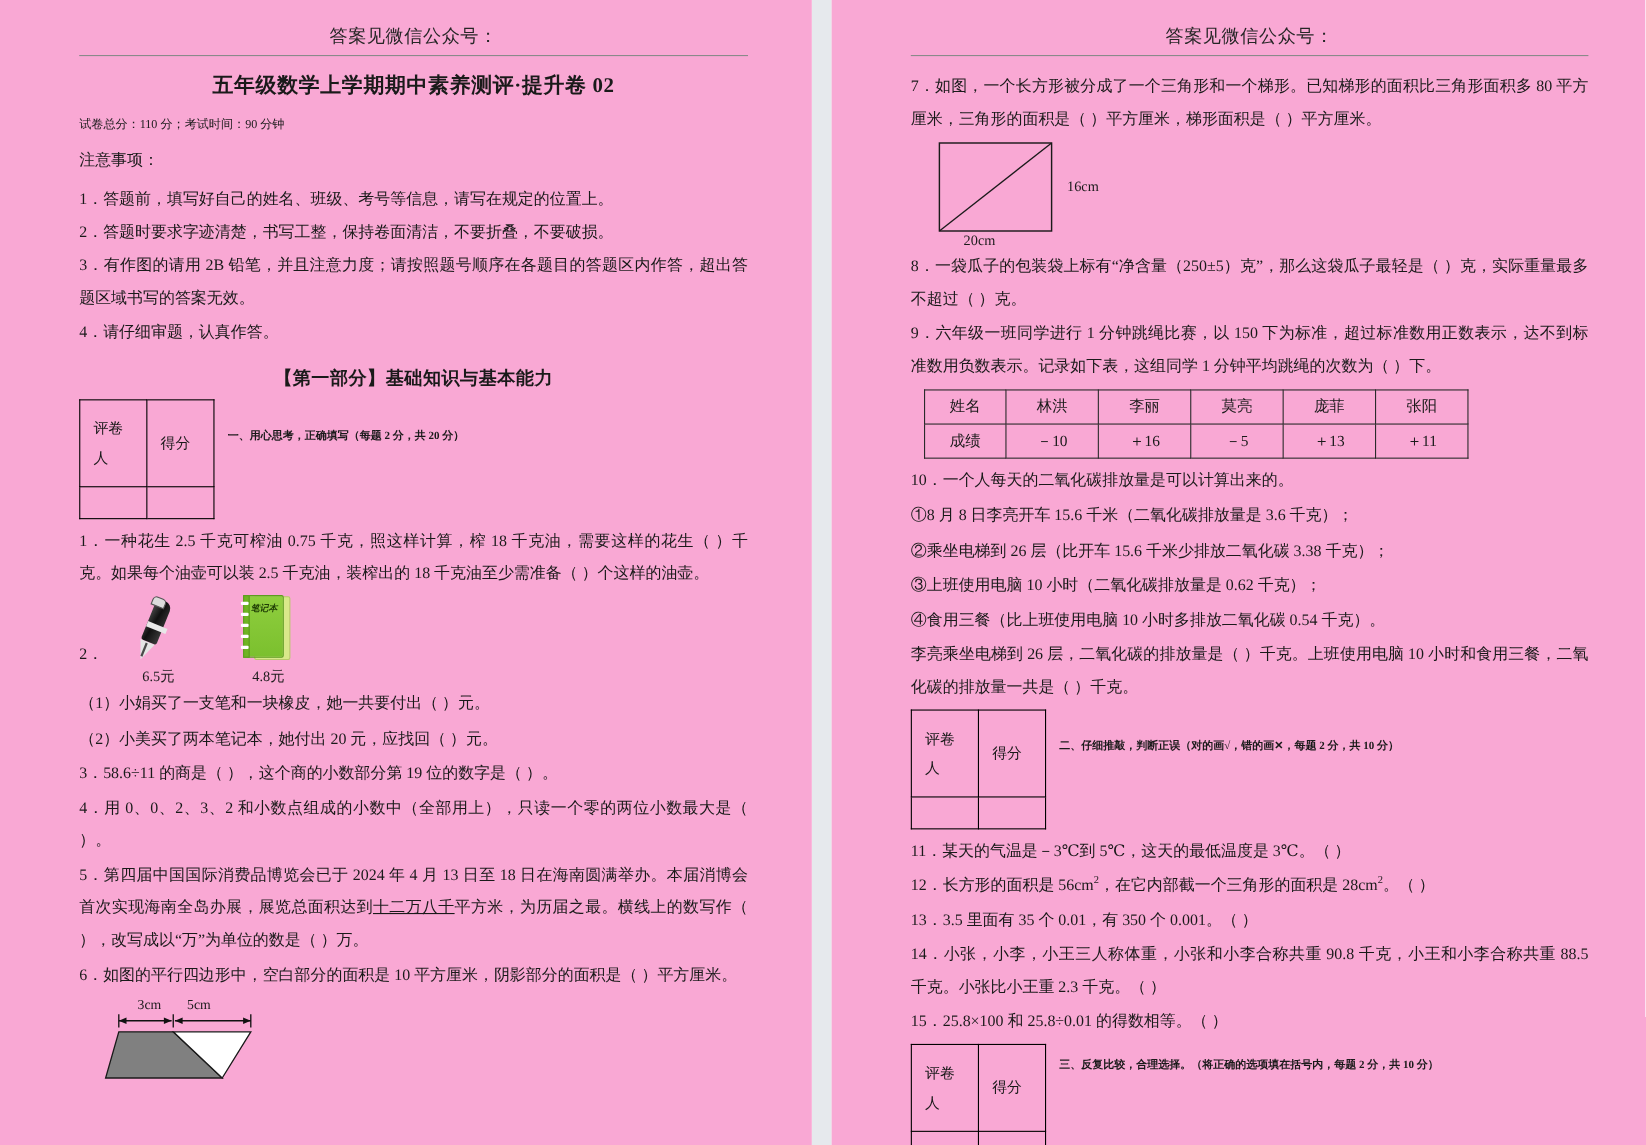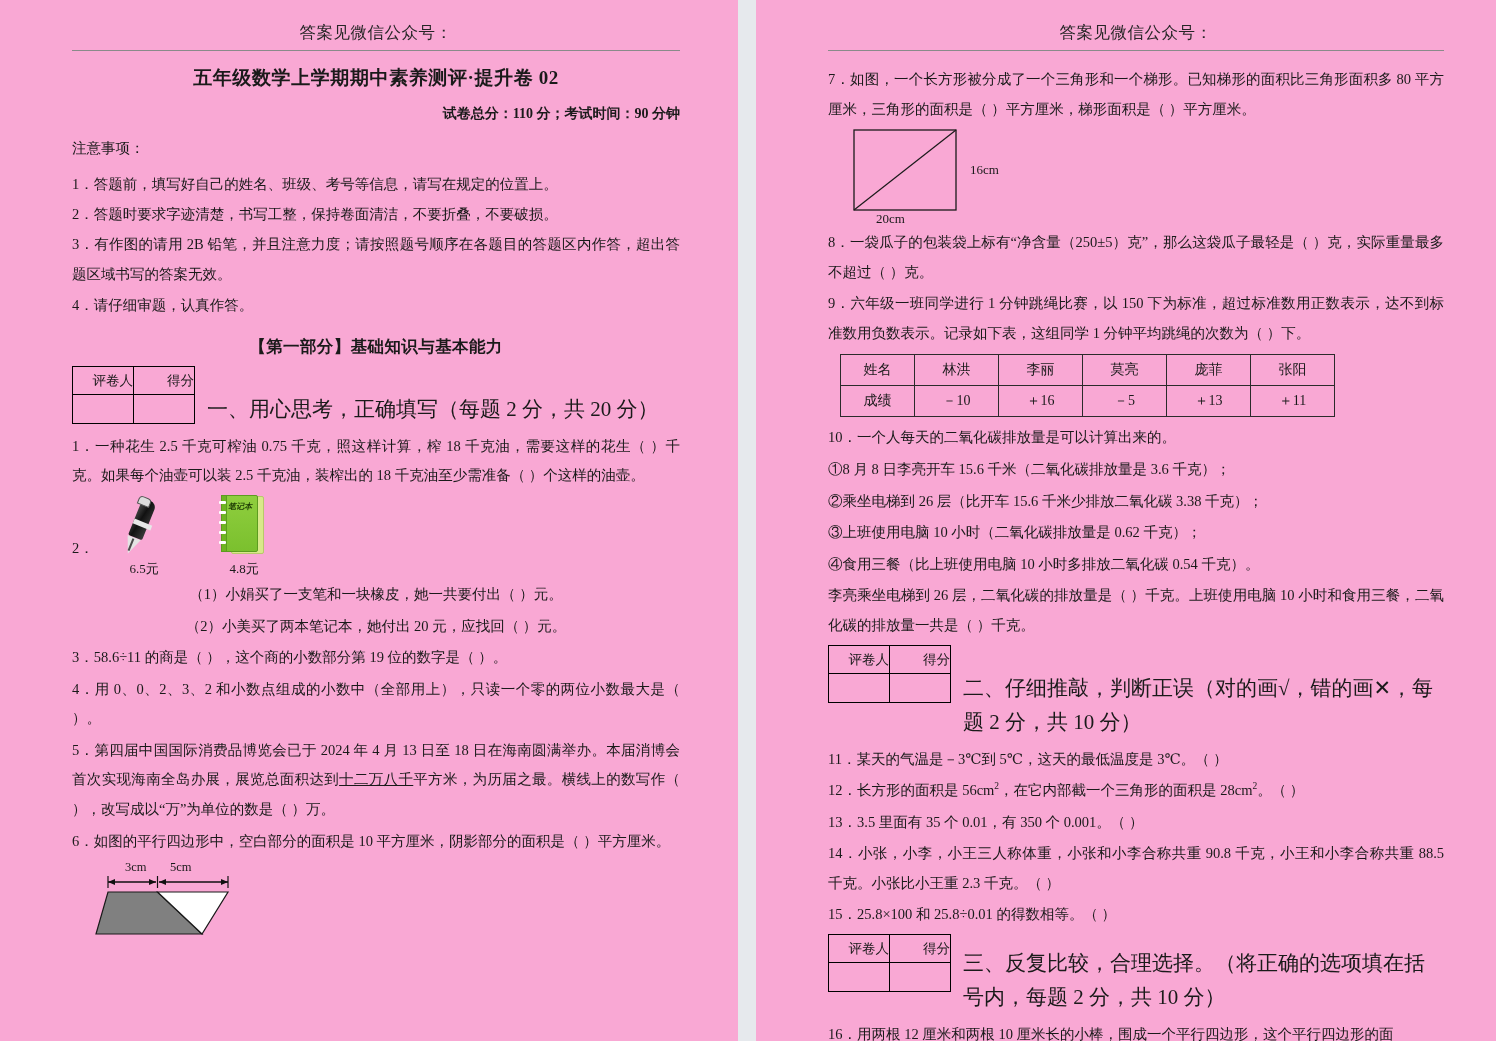--- a/index.html
+++ b/index.html
@@ -35,23 +35,23 @@
   .hr-rule { border: 0; border-top: 1.5px solid #8a8a8a; margin: 0 0 14px 0; }
 
   .doc-title {
     text-align: center;
     font-weight: bold;
     font-size: 19px;
     letter-spacing: .6px;
     margin: 8px 0 14px;
   }
   .doc-subtitle {
-    text-align: right;
-    font-weight: bold;
-    font-size: 14px;
+    text-align: left;
+    font-weight: normal;
+    font-size: 11px;
     margin-bottom: 16px;
   }
   .notes-head { font-size: 14.5px; margin: 0 0 11px 0; }
   .note-item {
     font-size: 14.5px;
     line-height: 2.08;
     text-align: justify;
   }
 
   .part-title {
@@ -64,41 +64,41 @@
 
   
   .sec-row { display: flex; align-items: flex-start; gap: 12px; margin: 4px 0 6px; }
   .scorer {
     border-collapse: collapse;
     flex: 0 0 auto;
   }
   .scorer td {
     border: 1.6px solid #000;
     width: 61px; height: 27px;
-    text-align: right;
+    text-align: left;
     font-size: 13.5px;
-    padding: 0;
+    padding: 12px;
     line-height: 27px;
   }
   .scorer td.blank { height: 29px; }
   .sec-heading {
-    font-weight: normal;
-    font-size: 21px;
+    font-weight: bold;
+    font-size: 10px;
     line-height: 1.62;
     padding-top: 26px;
   }
   .sec-heading.two-line { padding-top: 12px; }
 
   .q {
     font-size: 14.5px;
     line-height: 2.04;
     text-align: justify;
     margin: 2px 0;
   }
-  .q-sub { font-size: 14.5px; line-height: 2.04; margin: 2px 0; text-align: center; }
+  .q-sub { font-size: 14.5px; line-height: 2.04; margin: 2px 0; }
   .u { text-decoration: underline; }
 
   
   .stationery {
     display: flex;
     align-items: flex-end;
     gap: 0;
     margin: 4px 0 0 0;
   }
   .st-num { font-size: 14.5px; align-self: flex-end; padding-bottom: 20px; width: 22px; }

